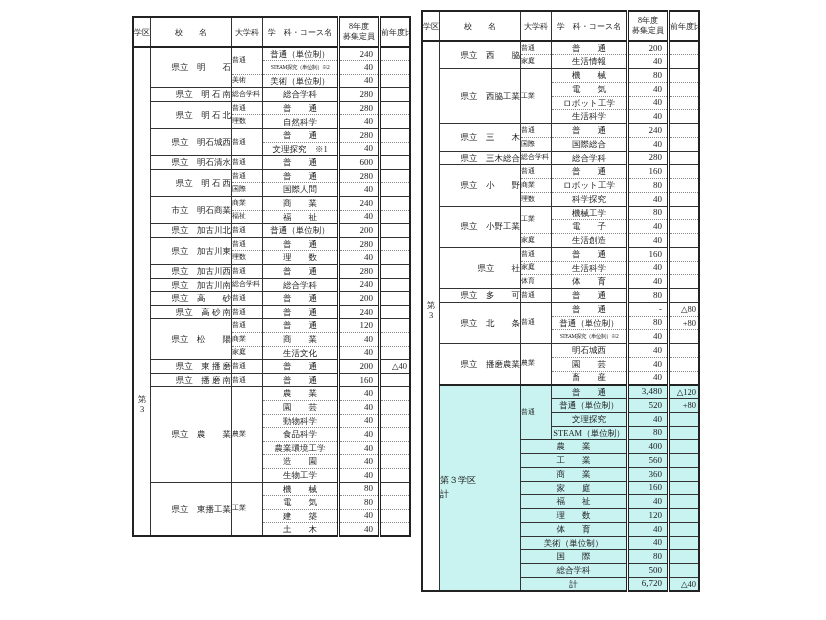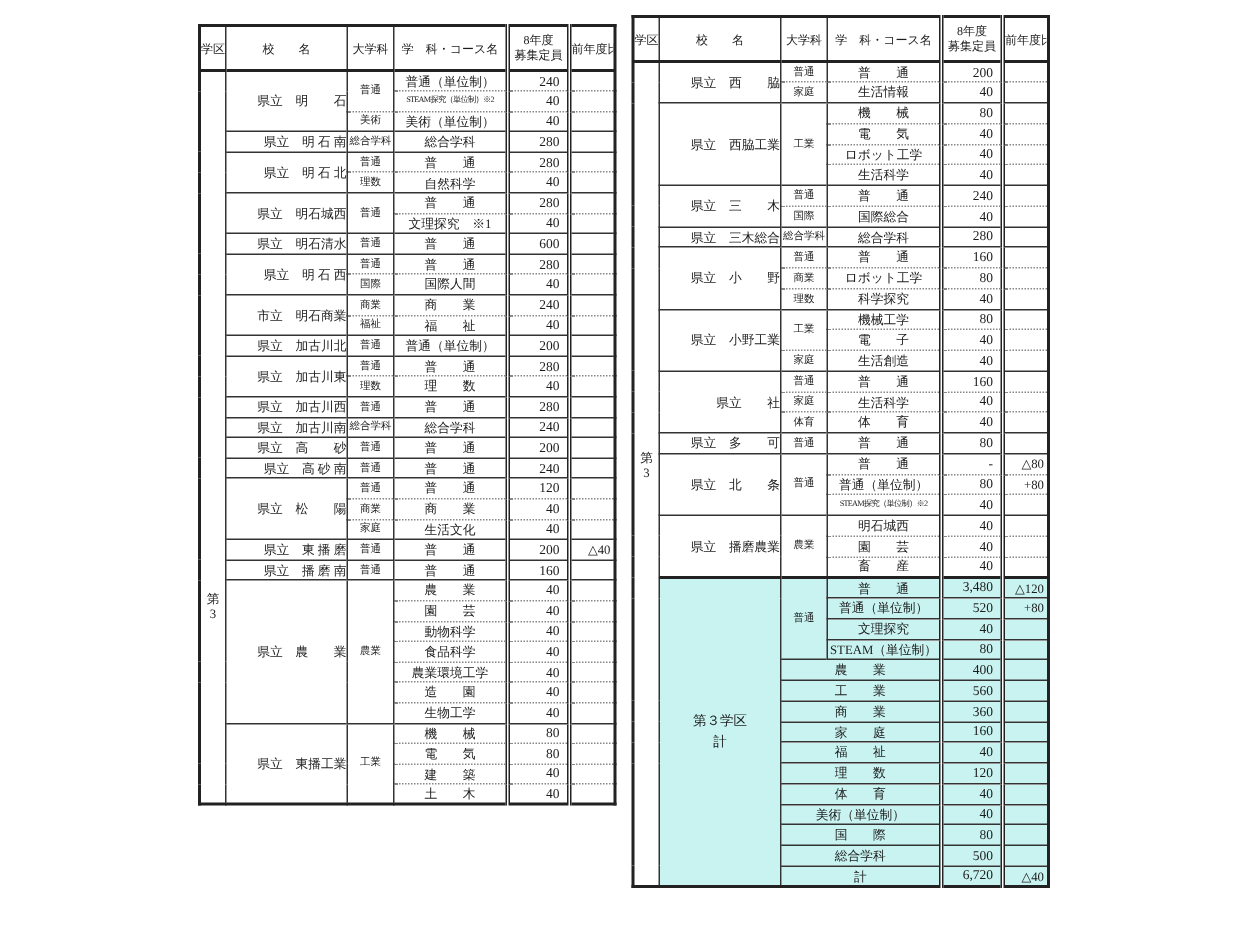--- a/index.html
+++ b/index.html
@@ -21,31 +21,31 @@
   .c-yoy{width:28px;}
   .cap-h div{font-size:8px;line-height:1.25;}
   td{padding:0;border-left:1px solid #333;border-right:1px solid #333;overflow:hidden;
      white-space:nowrap;line-height:1;vertical-align:middle;}
   td.district{position:relative;}
   .district-label{position:absolute;left:0;right:0;text-align:center;font-size:8.5px;
      white-space:pre-line;line-height:1.2;}
   .t-left .district-label{top:71%;}
   .t-right .district-label{top:47%;}
   td.school{font-size:8.5px;text-align:right;}
-  td.dept{font-size:7px;text-align:center;margin-top:48px;}
+  td.dept{font-size:7px;margin-top:48px;}
   td.course{font-size:8.5px;text-align:center;}
   td.course.small{font-size:5.5px;letter-spacing:-0.5px;}
   td.cap{font-size:9px;text-align:right;padding-right:5px;
      border-left:3px double #222;border-right:3px double #222;}
   td.yoy{font-size:8.5px;text-align:right;padding-right:2px;}
   td.sep-solid{border-top:1px solid #333;}
   td.sep-dot{border-top:1px dotted #888;}
   tr.sum td{background:#c8f3f1;border-top:1px solid #333;}
   td.sum-top{border-top:2px solid #222 !important;}
-  td.sum-label{font-size:9px;text-align:center;white-space:pre-line;line-height:1.5;margin-top:44px;}
+  td.sum-label{font-size:9px;text-align:left;white-space:pre-line;line-height:1.5;margin-top:44px;}
   td.merged{font-size:8.5px;text-align:center;}
   .logo{position:absolute;left:600px;top:581px;
      font-family:"Liberation Sans","DejaVu Sans",sans-serif;font-weight:bold;
      font-size:27px;color:#4d4d4d;letter-spacing:0;}
 </style>
 </head>
 <body>
 
 <div class="page">
   <table class="t-left">

